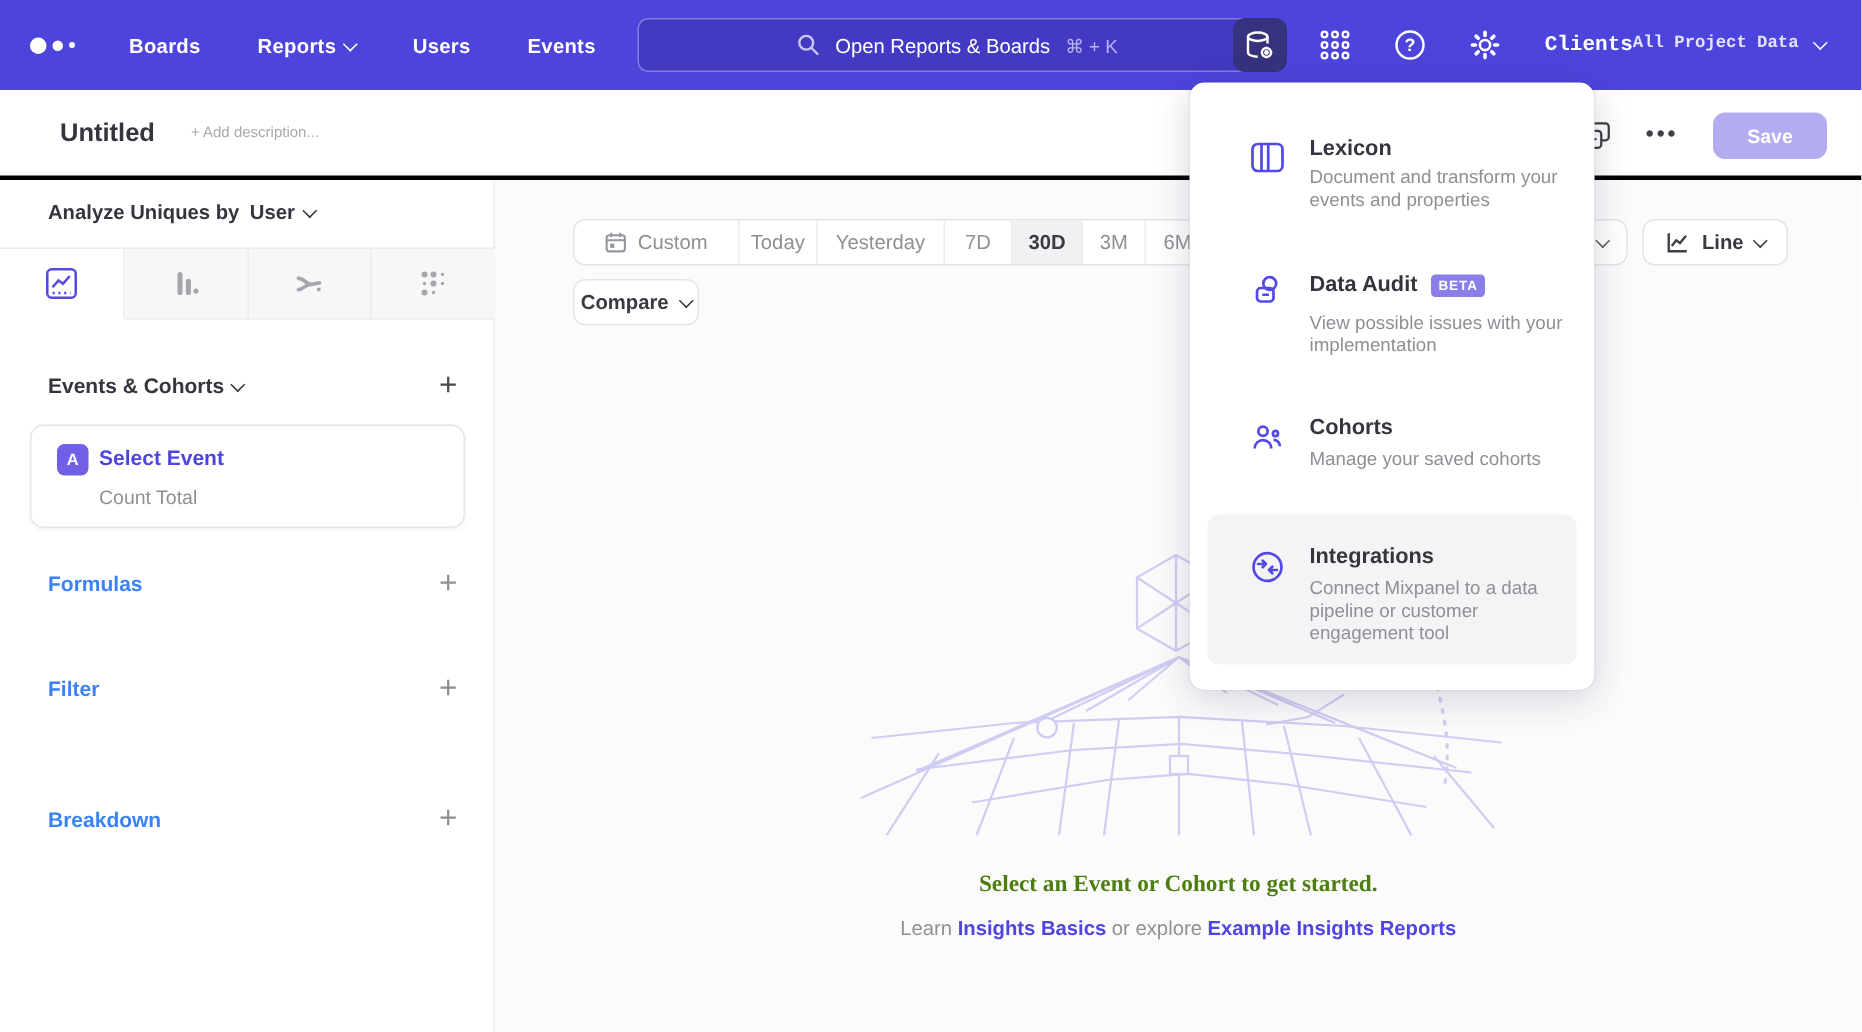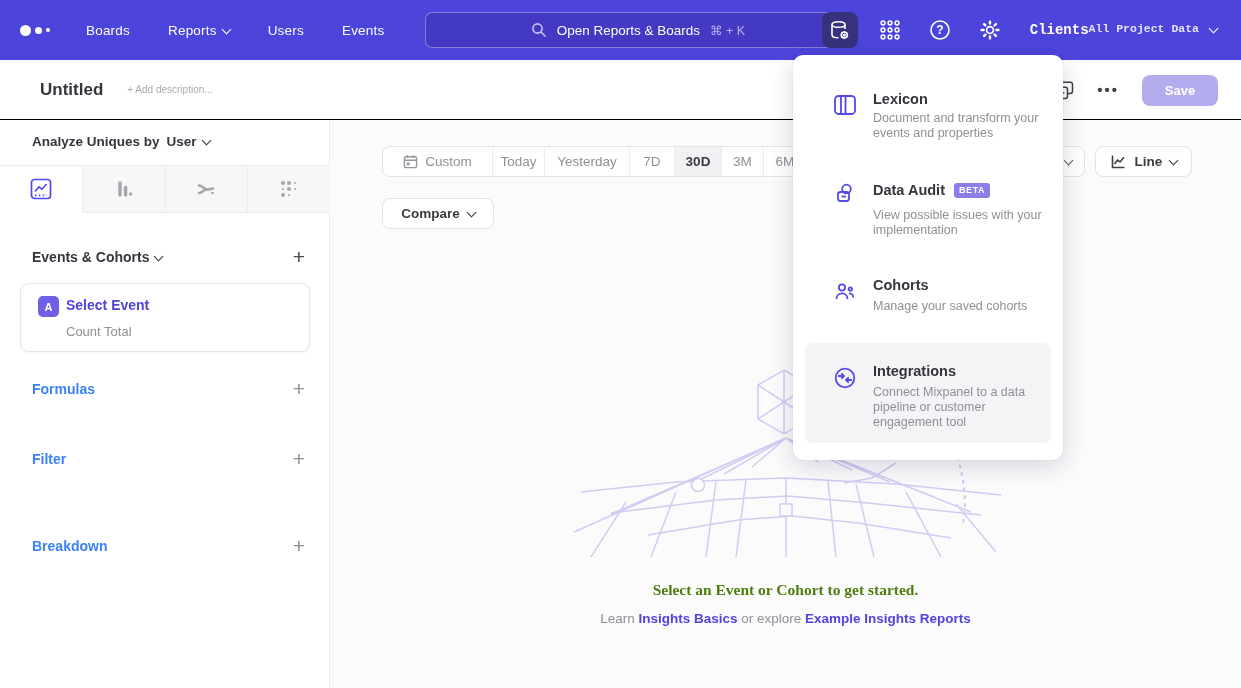--- a/index.html
+++ b/index.html
@@ -13,38 +13,38 @@
     transform:rotate(45deg); margin-left:6px; margin-bottom:2px; }
 
   
   .nav { position:absolute; left:0; top:0; width:1241px; height:60px;
     background:#4D44DB; display:flex; align-items:center; color:#fff; }
   .logo { display:flex; align-items:center; gap:4px; margin-left:20px; width:48px; cursor:pointer; }
   .logo .d1{width:11px;height:11px;border-radius:50%;background:#fff;}
   .logo .d2{width:7px;height:7px;border-radius:50%;background:#fff;}
   .logo .d3{width:4px;height:4px;border-radius:50%;background:#fff;}
   .nav-links { display:flex; align-items:center; gap:38px; margin-left:18px; }
-  .nav-link { font-size:13.5px; font-weight:400; letter-spacing:.2px; cursor:pointer; display:flex; align-items:center; }
+  .nav-link { font-size:13.5px; font-weight:700; letter-spacing:.2px; cursor:pointer; display:flex; align-items:center; }
   .nav-search { position:absolute; left:425px; top:12px; width:426px; height:36px;
     background:rgba(20,10,90,0.18); border:1px solid rgba(255,255,255,0.35); border-radius:7px;
     display:flex; align-items:center; justify-content:center; gap:10px; cursor:text; }
   .nav-search .ph { font-size:13.5px; color:#fff; }
   .nav-search .sc { font-size:12.5px; color:#B9B3F2; }
   .nav-right { position:absolute; right:0; top:0; height:60px; display:flex; align-items:center; gap:14px; padding-right:24px; }
   .nav-iconbtn { width:36px; height:36px; border-radius:8px; display:flex; align-items:center; justify-content:center; cursor:pointer; }
   .nav-iconbtn.active { background:#37327D; }
   .account { display:flex; align-items:center; margin-left:8px; cursor:pointer; }
   .account .txt { display:flex; flex-direction:row; line-height:1.35;font-family:Liberation Mono, monospace; }
   .account .name { font-size:14px; font-weight:700; }
   .account .scope { font-size:11.5px; font-weight:700; color:rgba(255,255,255,0.85);text-align:center; }
   .account .chev { margin-left:11px; }
 
   
   .rheader { position:absolute; left:0; top:60px; width:1241px; height:60px; background:#fff;
-    border-bottom:1px solid #000000; display:flex; align-items:center; }
+    border-bottom:3px solid #000000; display:flex; align-items:center; }
   .rtitle { margin-left:40px; font-size:17px; font-weight:700; color:#35353F; cursor:text; }
   .rdesc { margin-left:24px; font-size:10px; color:#A9A9B0; cursor:text; }
   .rheader-right { position:absolute; right:23px; top:0; height:60px; display:flex; align-items:center; gap:23px; }
   .hicon { cursor:pointer; display:flex; align-items:center; }
   .dots3 { font-size:15px; letter-spacing:2px; color:#3F3F48; font-weight:700; cursor:pointer; line-height:10px; }
   .save-btn { width:76px; height:31px; background:#B3ACEF; color:#fff; border:none; border-radius:8px;
     font-size:13px; font-weight:600; font-family:inherit; cursor:default; }
 
   
   .sidebar { position:absolute; left:0; top:120px; width:330px; height:568px; background:#fff;
@@ -76,21 +76,21 @@
   .ranges { position:absolute; left:52px; top:26px; width:703px; height:31px; background:#fff;
     border:1px solid #E3E3E8; border-radius:8px; display:flex; overflow:hidden; }
   .seg { display:flex; align-items:center; justify-content:center; gap:7px; font-size:13.5px; color:#8F8F96;
     border-right:1px solid #ECECEF; cursor:pointer; padding:0 2px; }
   .seg.active { background:#F1F1F3; color:#3A3A42; font-weight:600; }
   .seg.filler { flex:1; cursor:default; }
   .seg.segchev { width:32px; border-right:none; color:#5A5A62; }
   .seg.segchev .chev { margin:0 0 3px 0; }
   .pillbtn { position:absolute; height:31px; background:#fff; border:1px solid #E3E3E8; border-radius:8px;
     display:flex; align-items:center; justify-content:center; font-size:13.5px; font-weight:600; color:#3A3A42; cursor:pointer; gap:8px; }
-  .compare { left:52px; top:66px; width:112px;margin-top:12px; }
+  .compare { left:52px; top:66px; width:84px; }
   .chart-type { left:765px; top:26px; width:97px; }
   .wireframe { position:absolute; left:226px; top:222px; }
   .empty-h { position:absolute; left:0; top:461px; width:911px; text-align:center;
     font-size:15.5px; font-weight:700; color:#4d7c0f;font-family:Liberation Serif, serif; }
   .empty-l { position:absolute; left:0; top:491px; width:911px; text-align:center;
     font-size:13.5px; color:#8F8F96; }
   .empty-l a { color:#4F44E0; font-weight:700; text-decoration:none; cursor:pointer; }
 
   
   .menu { position:absolute; left:793px; top:55px; width:270px; height:405px; background:#fff;

